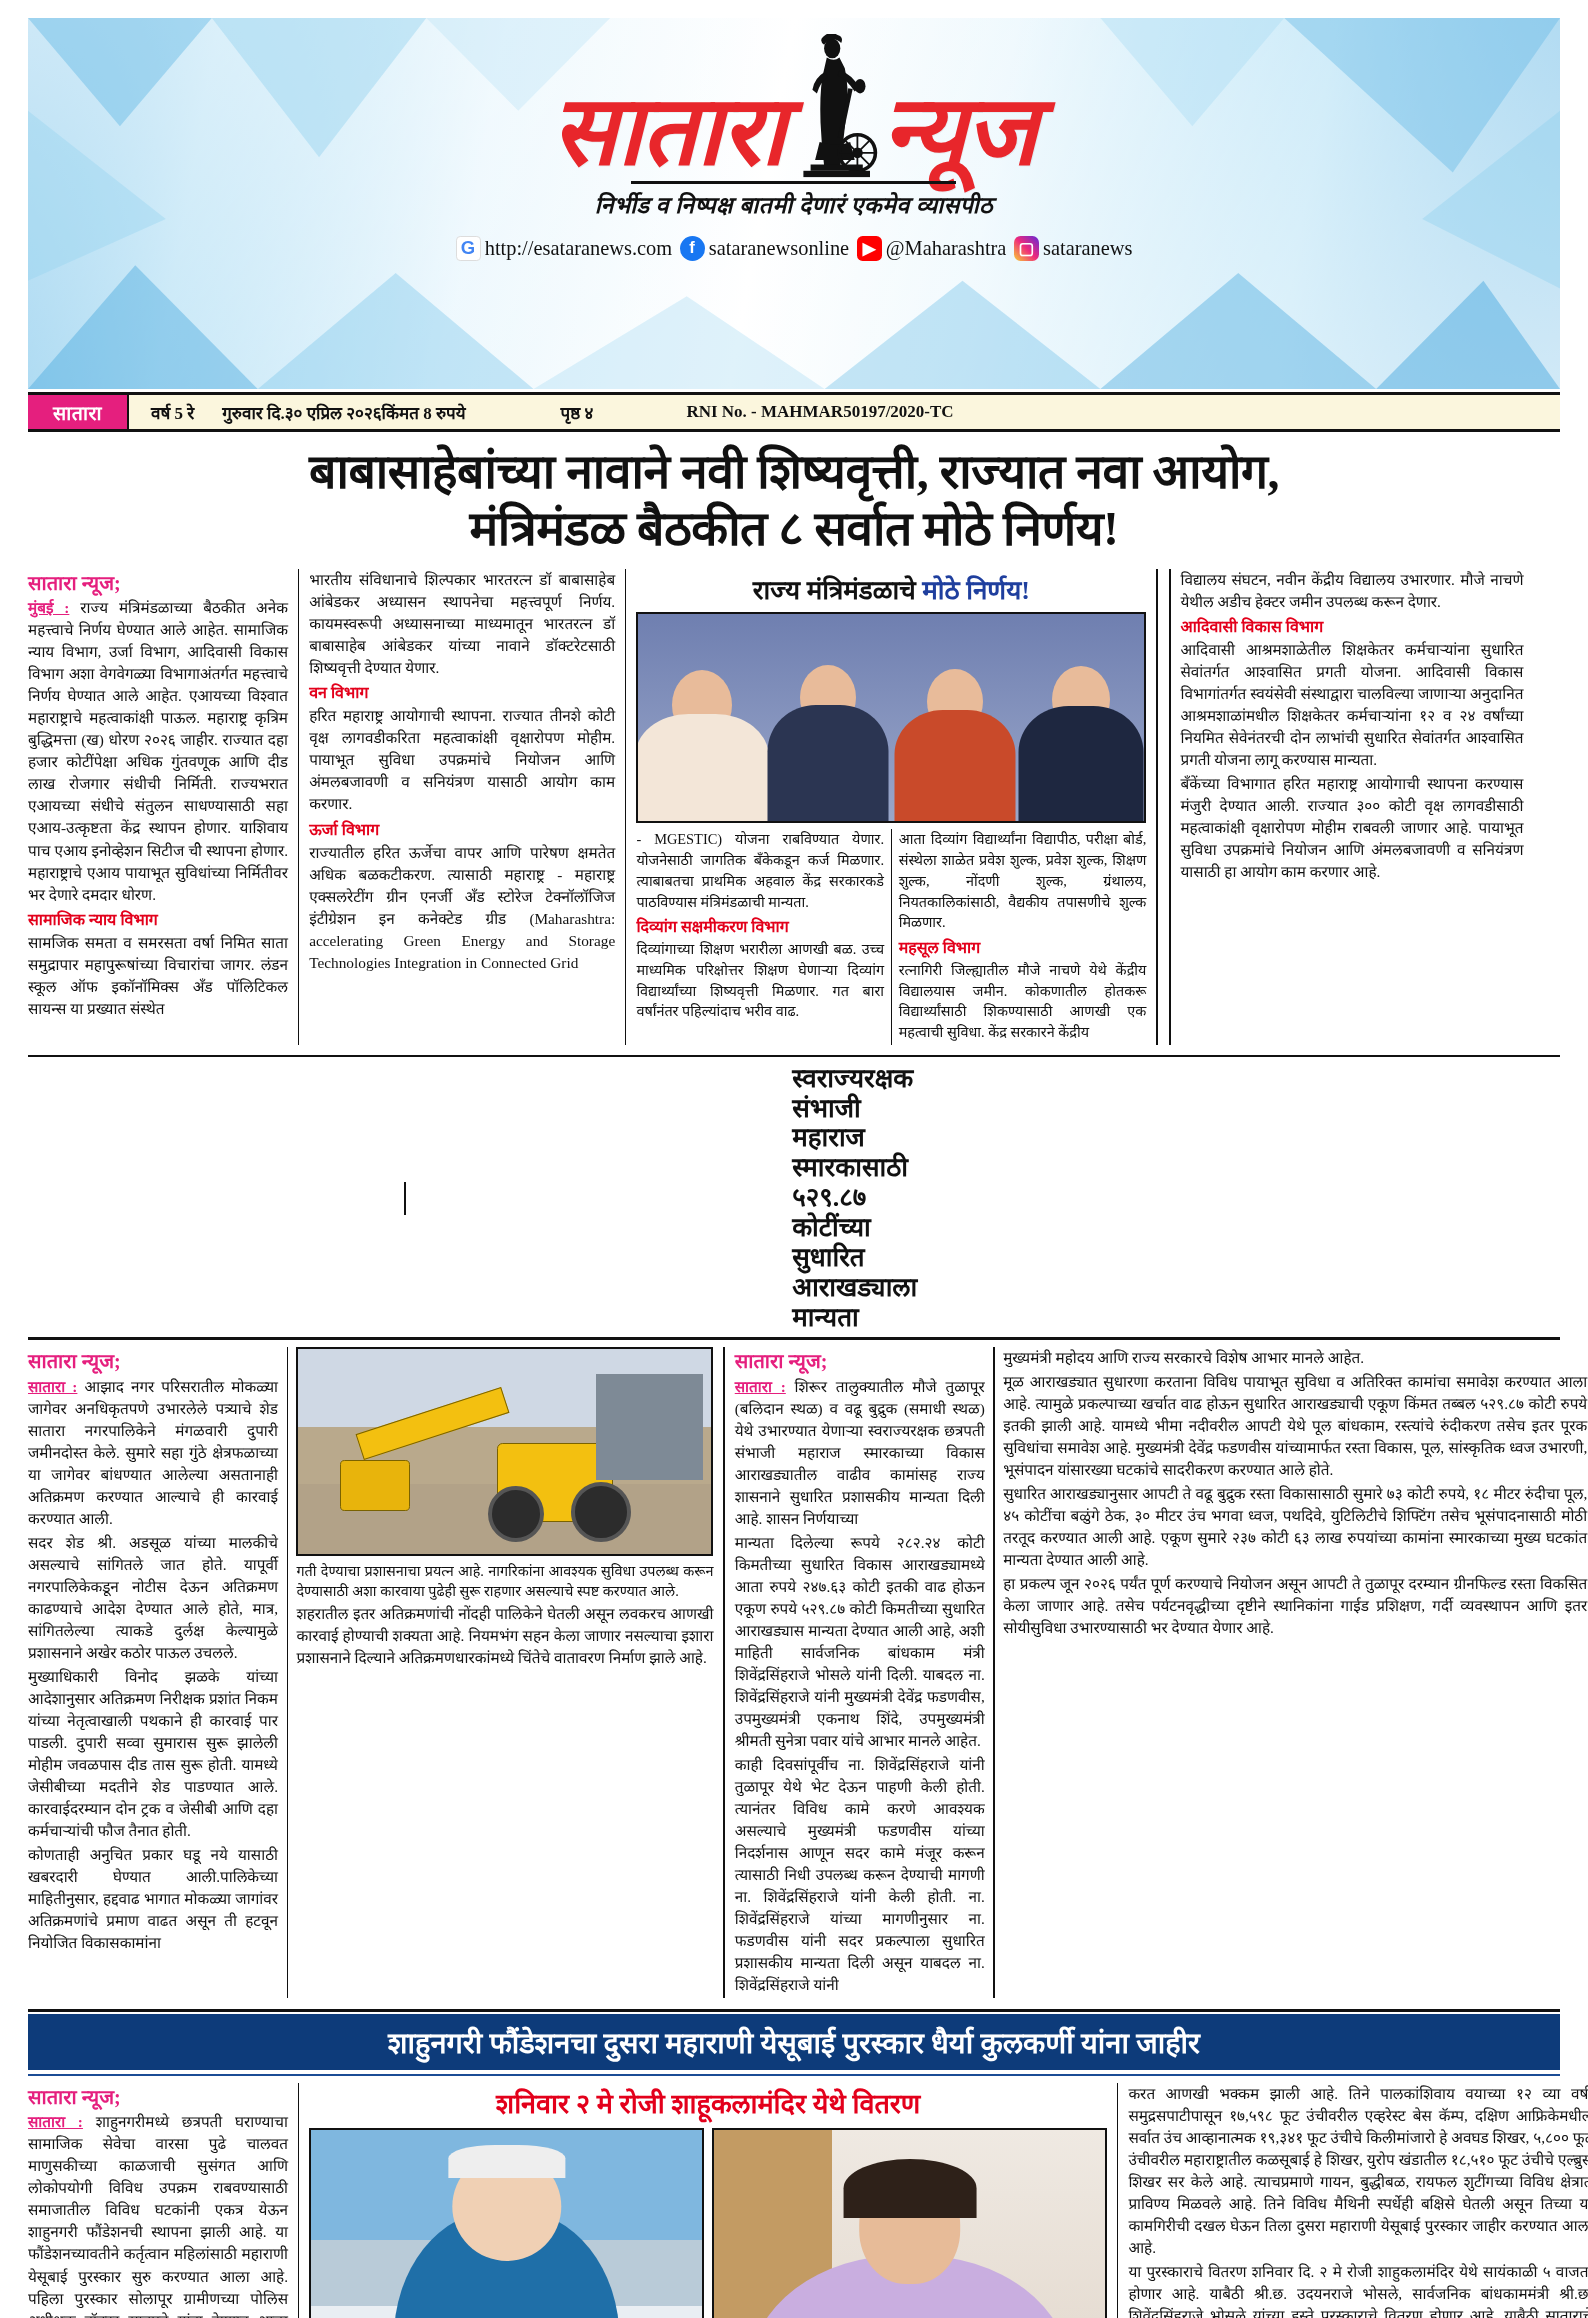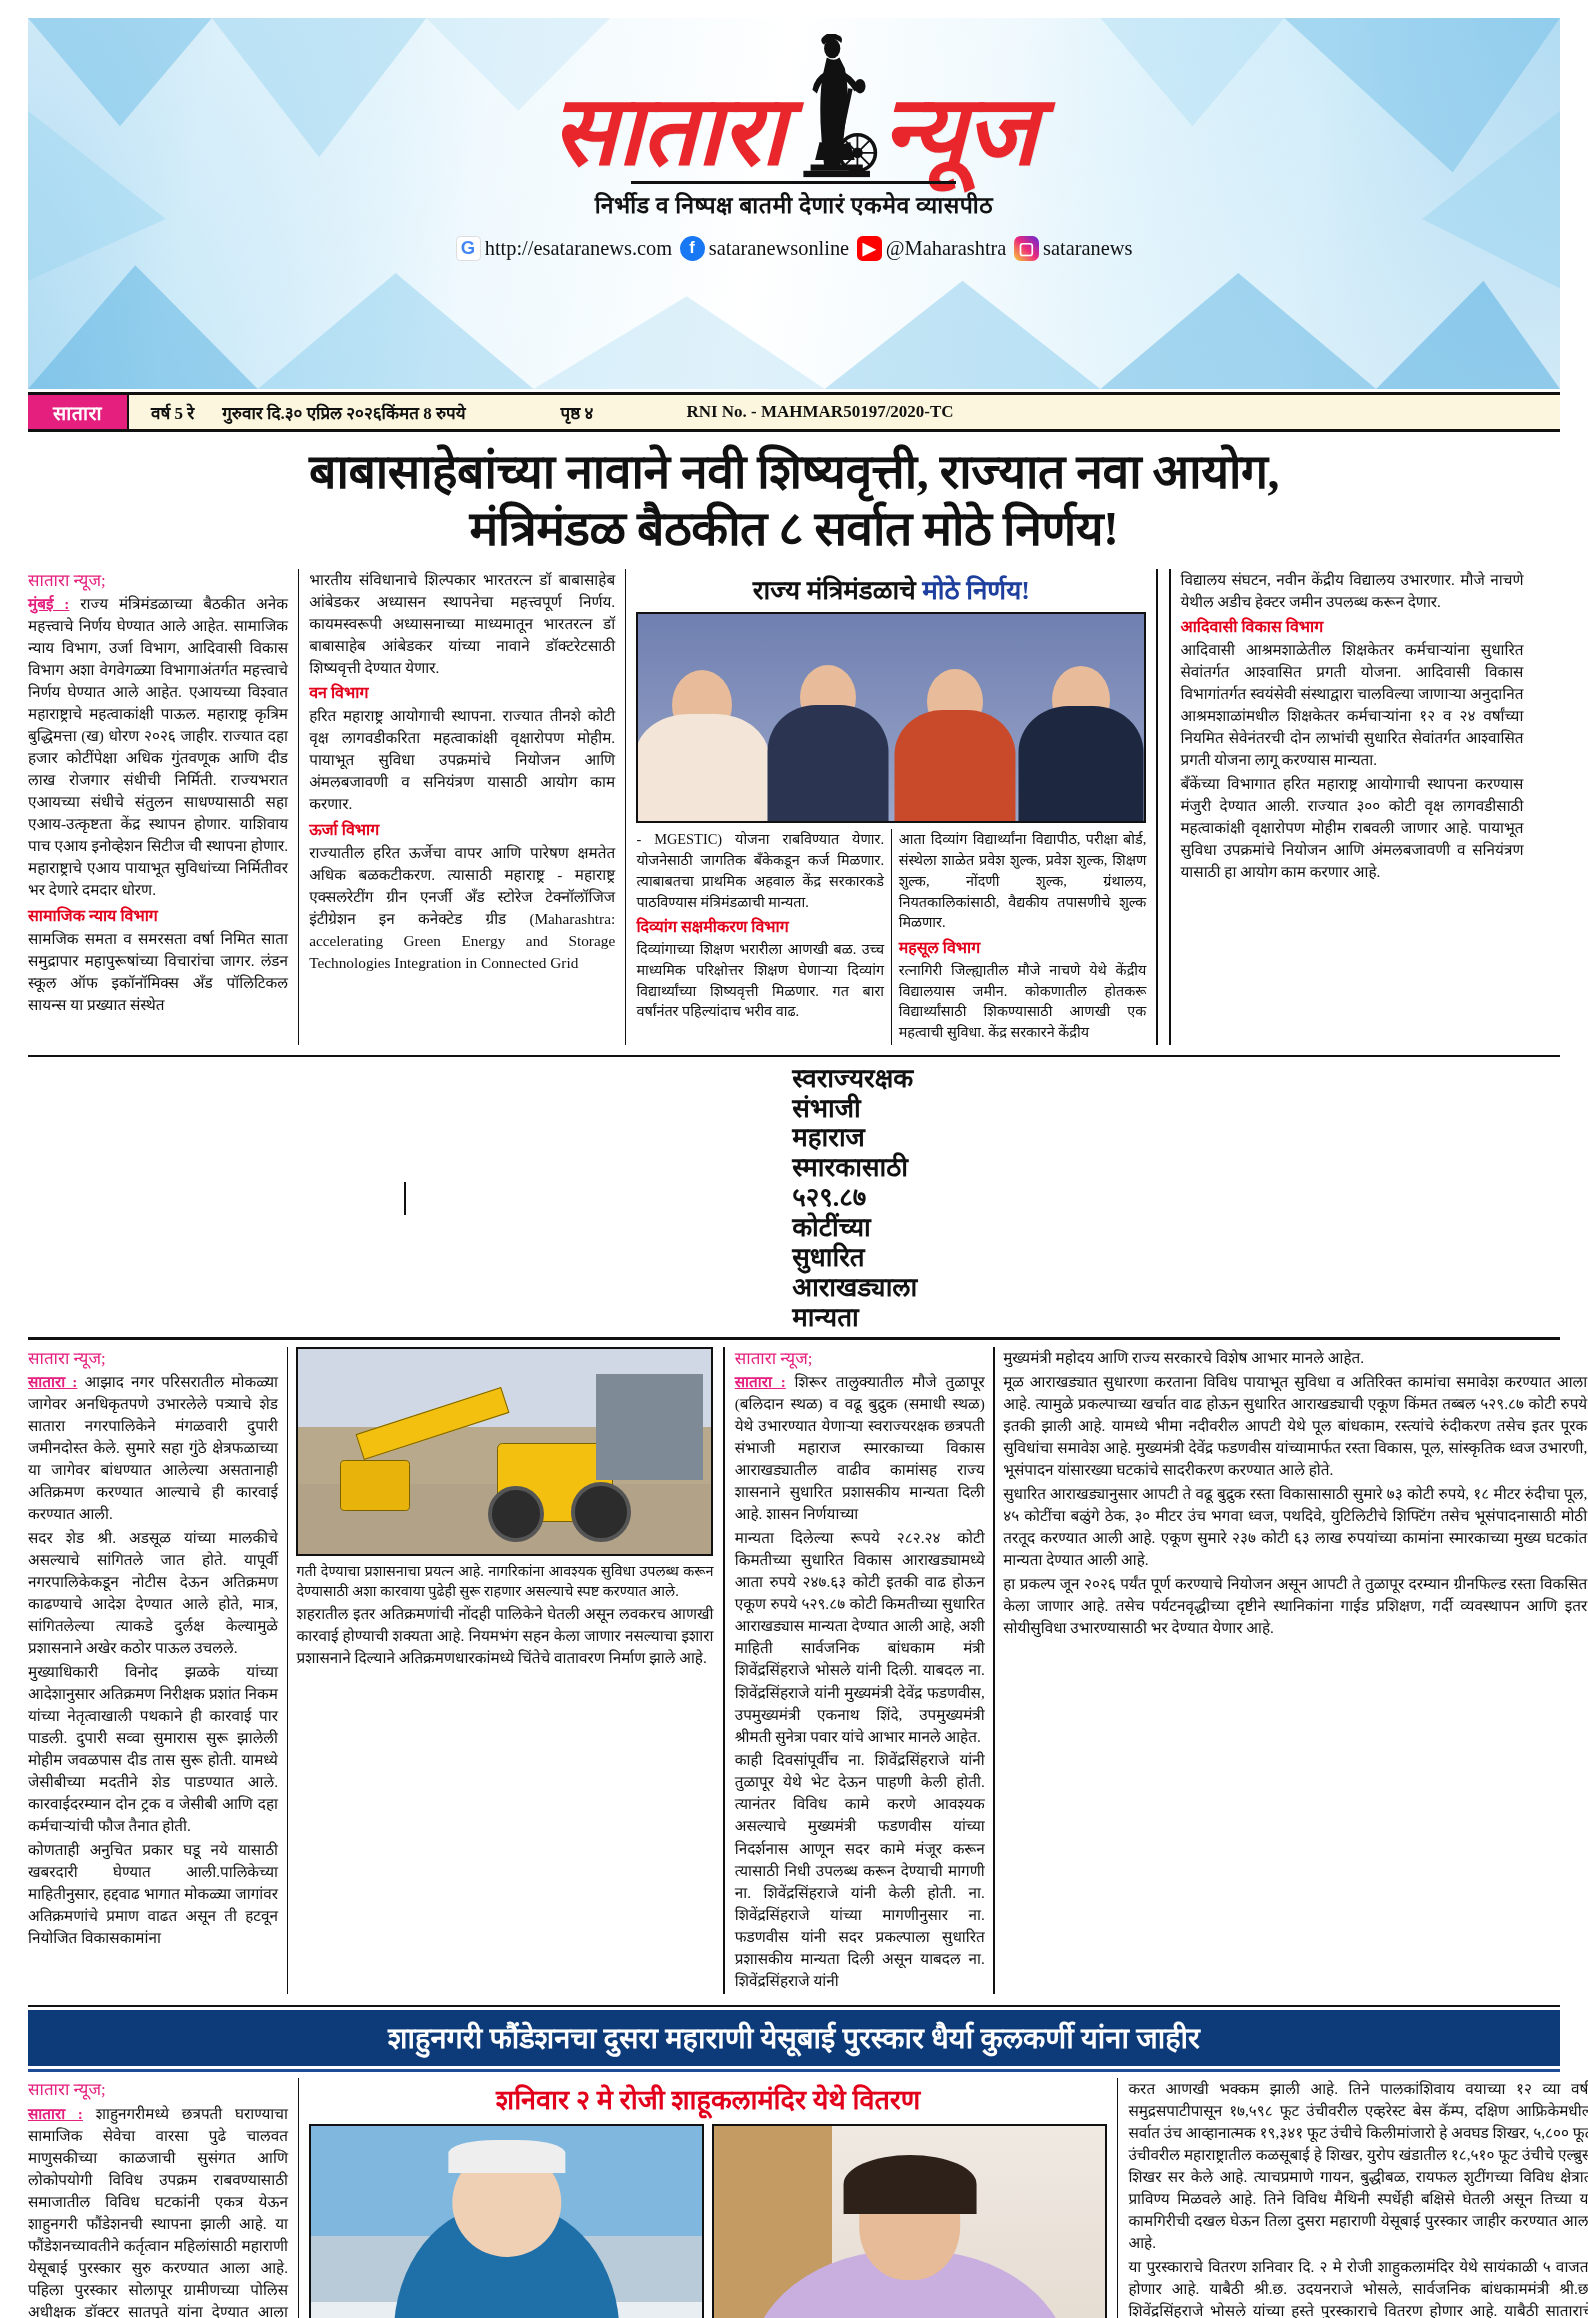--- a/index.html
+++ b/index.html
@@ -57,21 +57,21 @@
   .statue {
     width: 116px; height: 153px;
     position: relative;
     margin: 0 -2.8px -8.3px -2.8px;
     flex: none;
   }
   .tagline-wrap { margin-top: 2.8px; text-align: center; position: relative; }
   .tagline-rule { width: 325px; height: 3.2px; background: #111; margin: 0 auto 3.7px auto; }
   .tagline {
     font-family: "Liberation Serif", serif;
-    font-weight: bold;
+    font-style: italic; font-weight: bold;
     font-size: 23px; color: #111;
     letter-spacing: 0.5px;
   }
   .social-row {
     margin-top: 16px;
     display: flex; align-items: center; justify-content: center;
     gap: 7.4px;
     font-family: "Liberation Serif", serif;
     font-size: 20.4px; color: #111;
   }
@@ -128,21 +128,21 @@
   .lead-body {
     margin: 11px 28px 0 28px;
     display: grid;
     grid-template-columns: 260px 4.6px 306px 4.6px 510px 4.6px 4.6px 343px;
     column-gap: 8.3px;
   }
   .vrule { background: #111; width: 1.4px; height: 100%; justify-self: center; }
 
   .col { font-family: "Liberation Serif", serif; font-size: 15.3px; line-height: 1.44; color: #111; text-align: justify; }
   .col p { margin-bottom: 1.9px; text-align: justify; }
-  .byline { color: #e51f7e; font-weight: normal; font-size: 17px; display:block; }
+  .byline { color: #e51f7e; font-weight: bold; font-size: 20px; display:block; }
   .dateline { color: #e51f7e; font-weight: bold; text-decoration: underline; }
   .subhead { color: #e3001b; font-weight: bold; font-size: 16px; margin: 2.8px 0 0.9px 0; display: block; }
 
   
   .lead-photo-block { }
   .photo-banner {
     background: #fff; text-align: center;
     font-family: "Liberation Serif", serif; font-weight: bold;
     font-size: 26px; padding: 2.8px 0 4.6px 0; color: #111;
     border-bottom: 2.3px solid #111;

